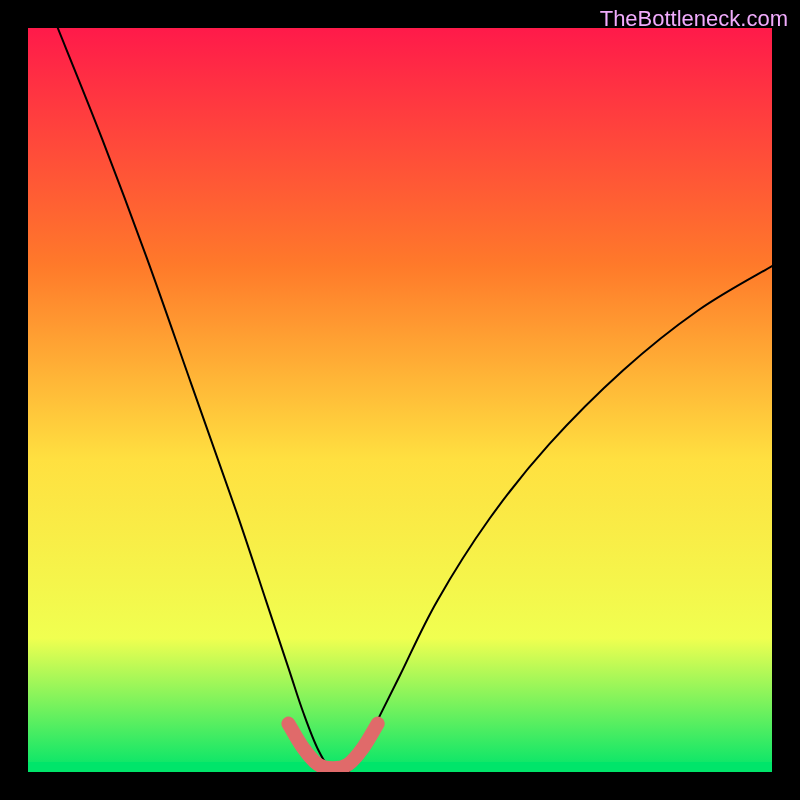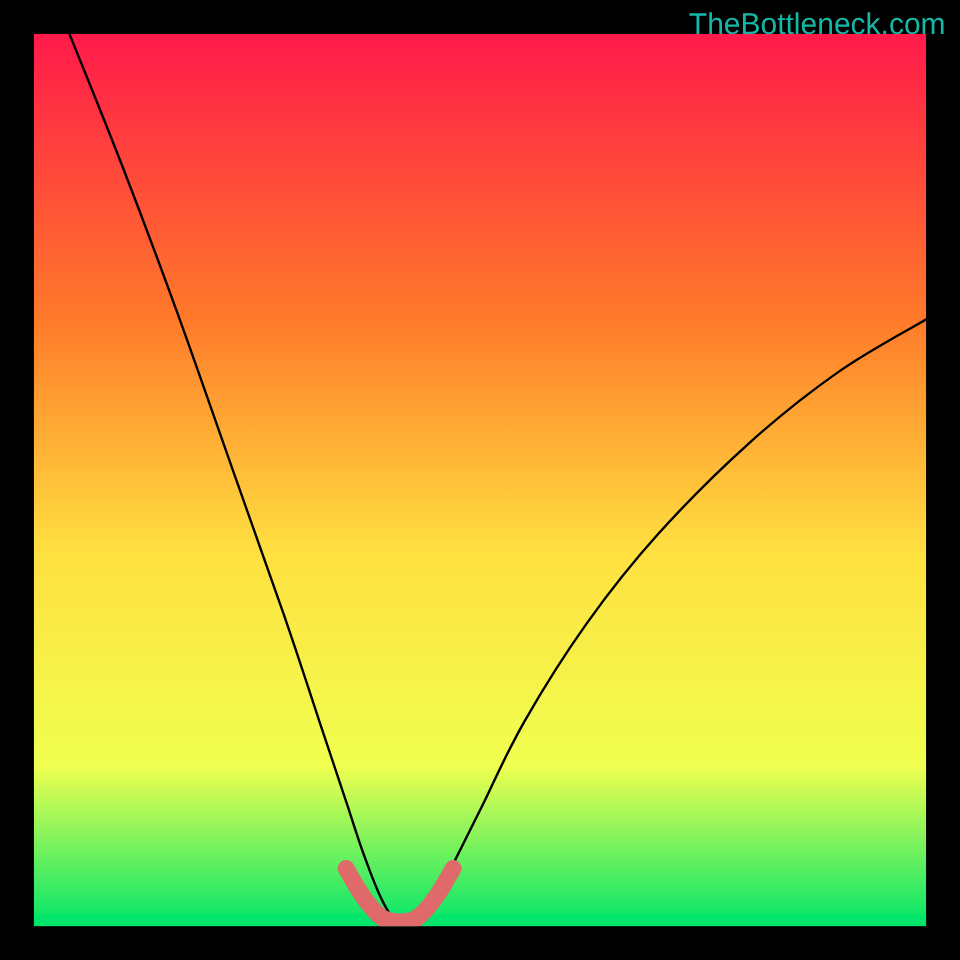--- a/index.html
+++ b/index.html
@@ -24,22 +24,22 @@
     left: 28px;
     top: 28px;
     width: 744px;
     height: 744px;
     overflow: hidden;
   }
   .watermark {
     position: absolute;
     top: 6px;
     right: 12px;
-    color: #14b8a6;
-    font-size: 25px;
+    color: #f0abfc;
+    font-size: 22px;
     font-weight: 500;
     letter-spacing: 0px;
     user-select: none;
   }
 </style>
 </head>
 <body>
 
 <div class="frame">
   <div class="watermark">TheBottleneck.com</div>

